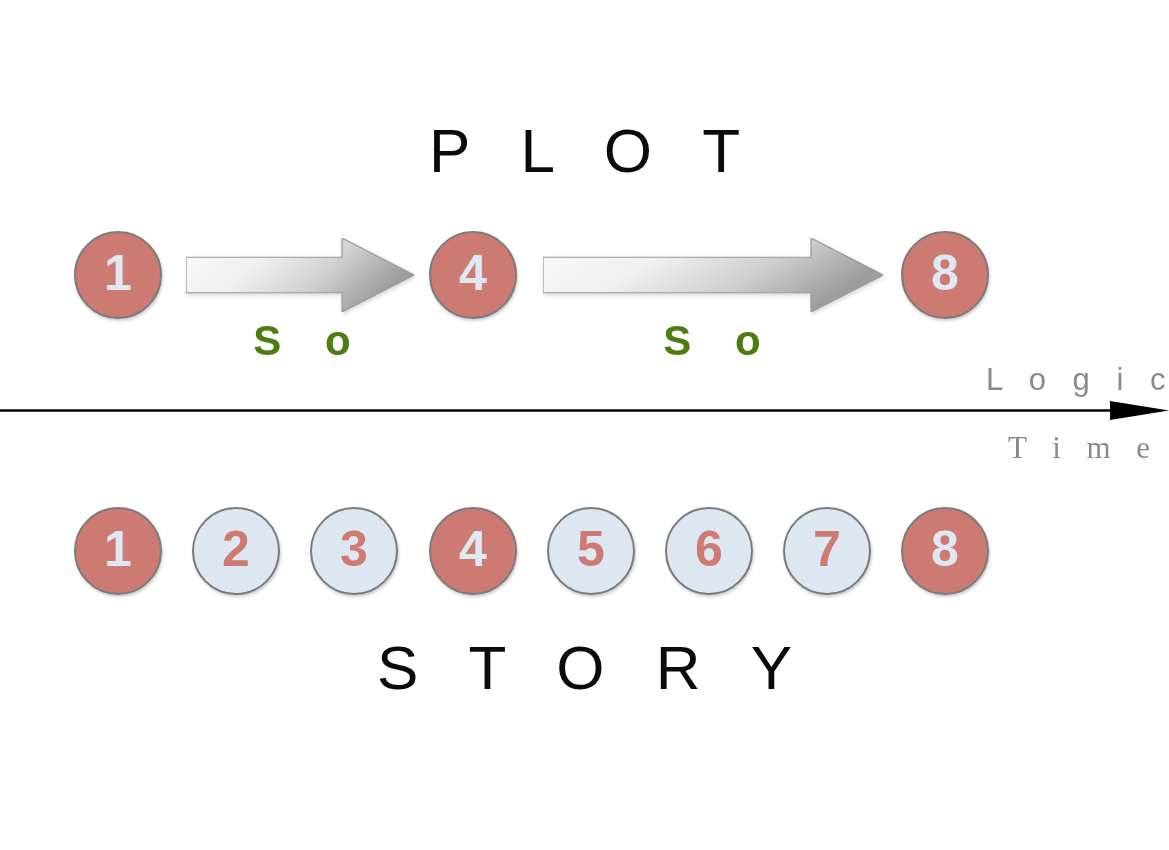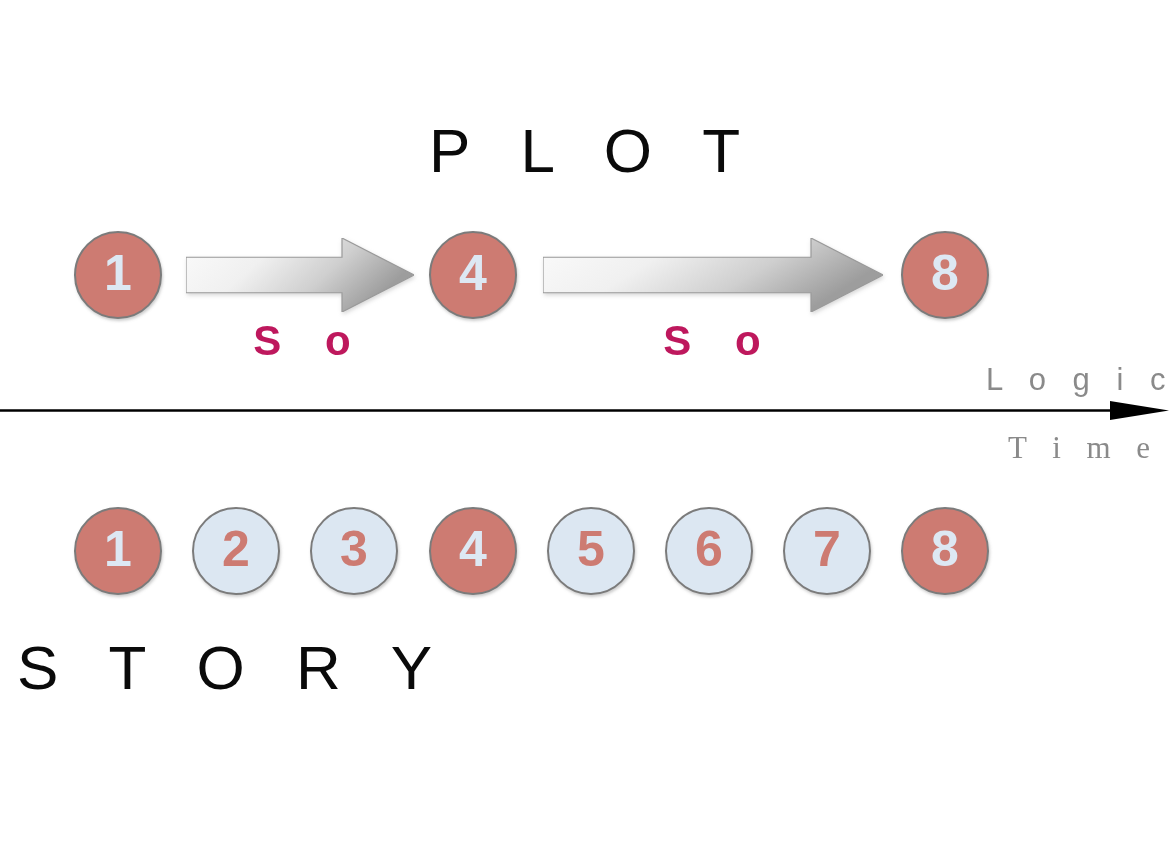--- a/index.html
+++ b/index.html
@@ -23,21 +23,21 @@
     position: absolute;
     color: #0a0a0a;
     font-family: "Liberation Sans", sans-serif;
     font-size: 62px;
     font-weight: 400;
     letter-spacing: 17px;
     white-space: nowrap;
     line-height: 1;
   }
   #plot-title { left: 0; top: 120px; width: 1169px; text-align: center; text-indent: 17px; }
-  #story-title { left: 0; top: 637px; width: 1169px; text-indent: 17px; }
+  #story-title { left: 0; top: 637px; width: 1169px; text-align: center; text-indent: 17px; }
 
   
   .node {
     position: absolute;
     border-radius: 50%;
     border: 2px solid #7b7b7b;
     box-sizing: border-box;
     display: flex;
     align-items: center;
     justify-content: center;
@@ -54,21 +54,21 @@
 
   
   .block-arrow {
     position: absolute;
     filter: drop-shadow(1px 2px 2px rgba(120,120,120,0.30));
   }
 
   
   .so-label {
     position: absolute;
-    color: #be185d;
+    color: #4d7c0f;
     font-family: "Liberation Sans", sans-serif;
     font-size: 42px;
     font-weight: 700;
     letter-spacing: 16px;
     white-space: nowrap;
     line-height: 1;
     text-align: center;
   }
 
   

